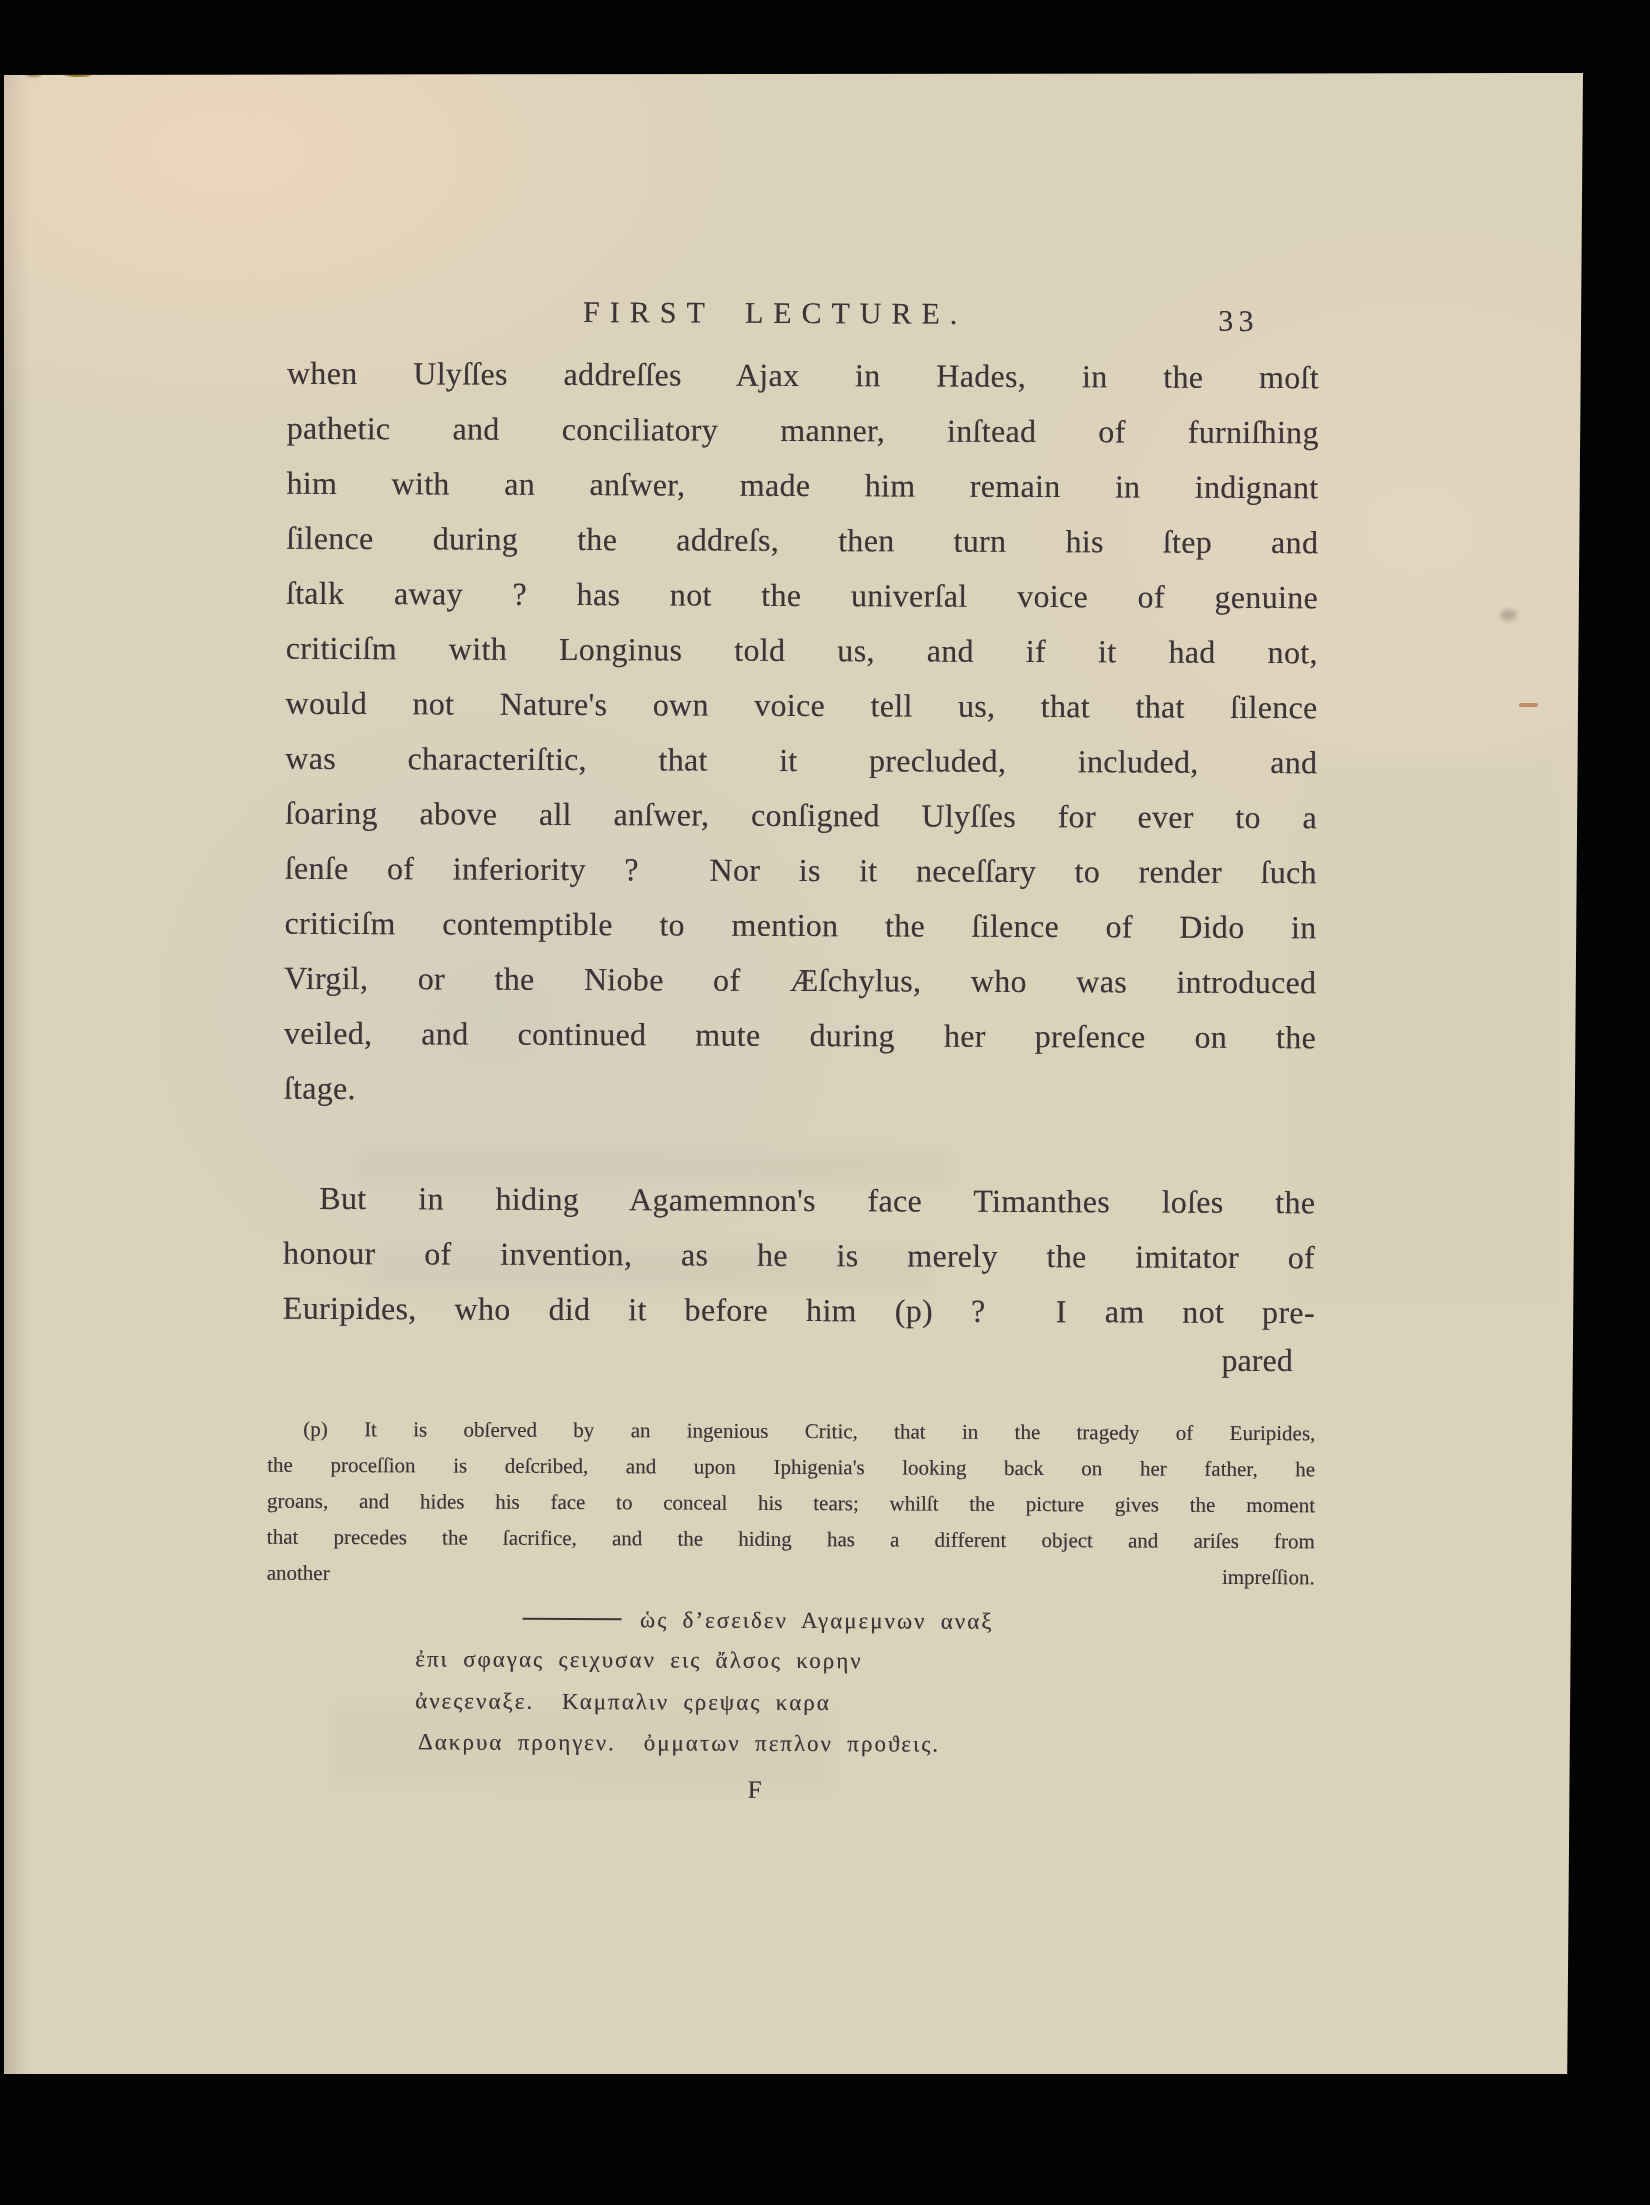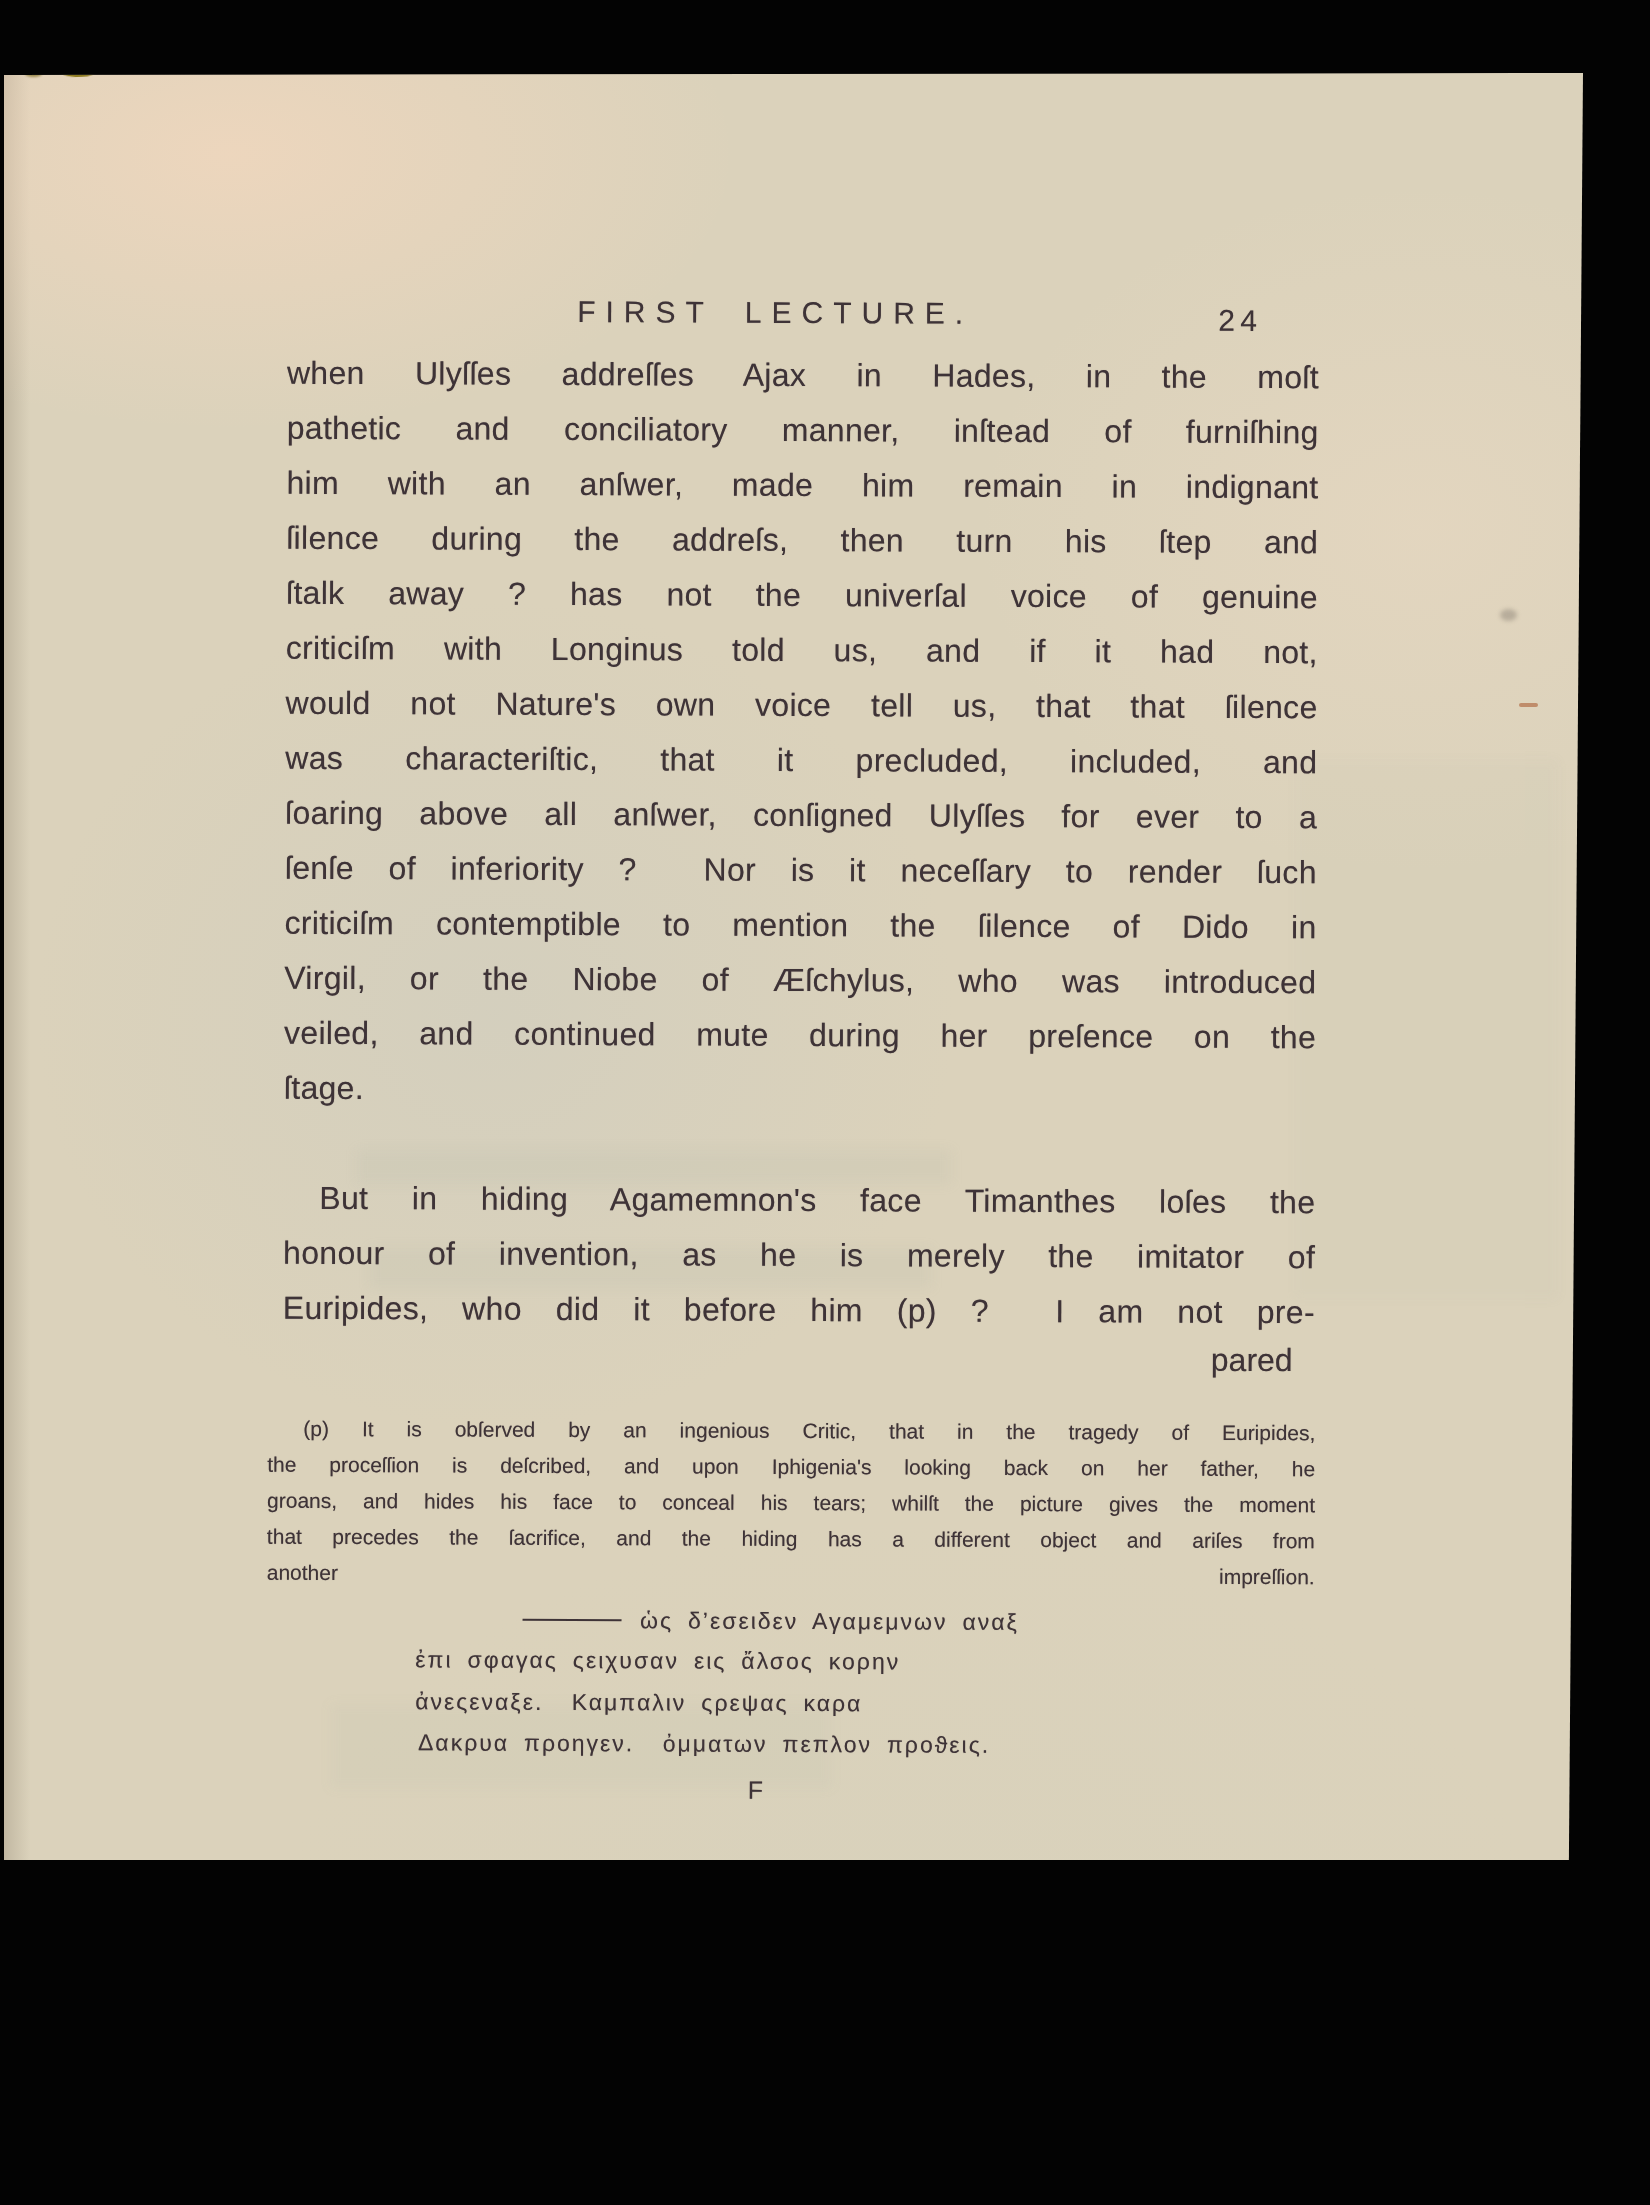--- a/index.html
+++ b/index.html
@@ -1,17 +1,17 @@
 <!DOCTYPE html>
 <html style="font-size:10.6px"><head>
 <meta charset="utf-8">
 <style>
   html,body{margin:0;padding:0;background:#030303;}
-  .stage{position:relative;width:1651px;height:1860px;background:#030303;overflow:hidden;
-         font-family:Liberation Sans, sans-serif;color:#3e3337;}
+  .stage{position:relative;width:1651px;height:2074px;background:#030303;overflow:hidden;
+         font-family:Liberation Serif, serif;color:#3e3337;}
   .page{position:absolute;left:0;top:0;width:1651px;height:2205px;
         background:
           radial-gradient(726px 396px at 14% 7%, rgba(246,216,190,0.65), rgba(246,216,190,0) 70%),
           radial-gradient(594px 462px at 86% 24%, rgba(236,218,196,0.45), rgba(236,218,196,0) 75%),
           radial-gradient(660px 594px at 30% 46%, rgba(186,196,198,0.22), rgba(186,196,198,0) 70%),
           radial-gradient(792px 528px at 55% 88%, rgba(214,209,188,0.5), rgba(214,209,188,0) 80%),
           linear-gradient(to right, rgba(120,108,90,0.30) 0px, rgba(120,108,90,0) 30px),
           #dbd2bb;
         clip-path:polygon(4px 75px, 1583px 73px, 1567px 2100px, 1545px 2139px, 4px 2142px);}
   .tilt{position:absolute;left:0;top:0;width:1651px;height:2205px;
@@ -57,21 +57,21 @@
     <div class="smudge"></div>
     <div class="rustdash"></div>
     <div class="ghost g1"></div>
     <div class="ghost g2"></div>
     <div class="ghost g3"></div>
     <div class="ghost g4"></div>
 
     <div class="tilt">
 
       <div class="header-title ink">FIRST LECTURE.</div>
-      <div class="page-number ink">24</div>
+      <div class="page-number ink">33</div>
 
       <div class="bodyblock ink" style="top:348px;">
         <div class="bline">when Ulyſſes addreſſes Ajax in Hades, in the moſt</div>
         <div class="bline">pathetic and conciliatory manner, inſtead of furniſhing</div>
         <div class="bline">him with an anſwer, made him remain in indignant</div>
         <div class="bline">ſilence during the addreſs, then turn his ſtep and</div>
         <div class="bline">ſtalk away ? has not the univerſal voice of genuine</div>
         <div class="bline">criticiſm with Longinus told us, and if it had not,</div>
         <div class="bline">would not Nature's own voice tell us, that that ſilence</div>
         <div class="bline">was characteriſtic, that it precluded, included, and</div>

